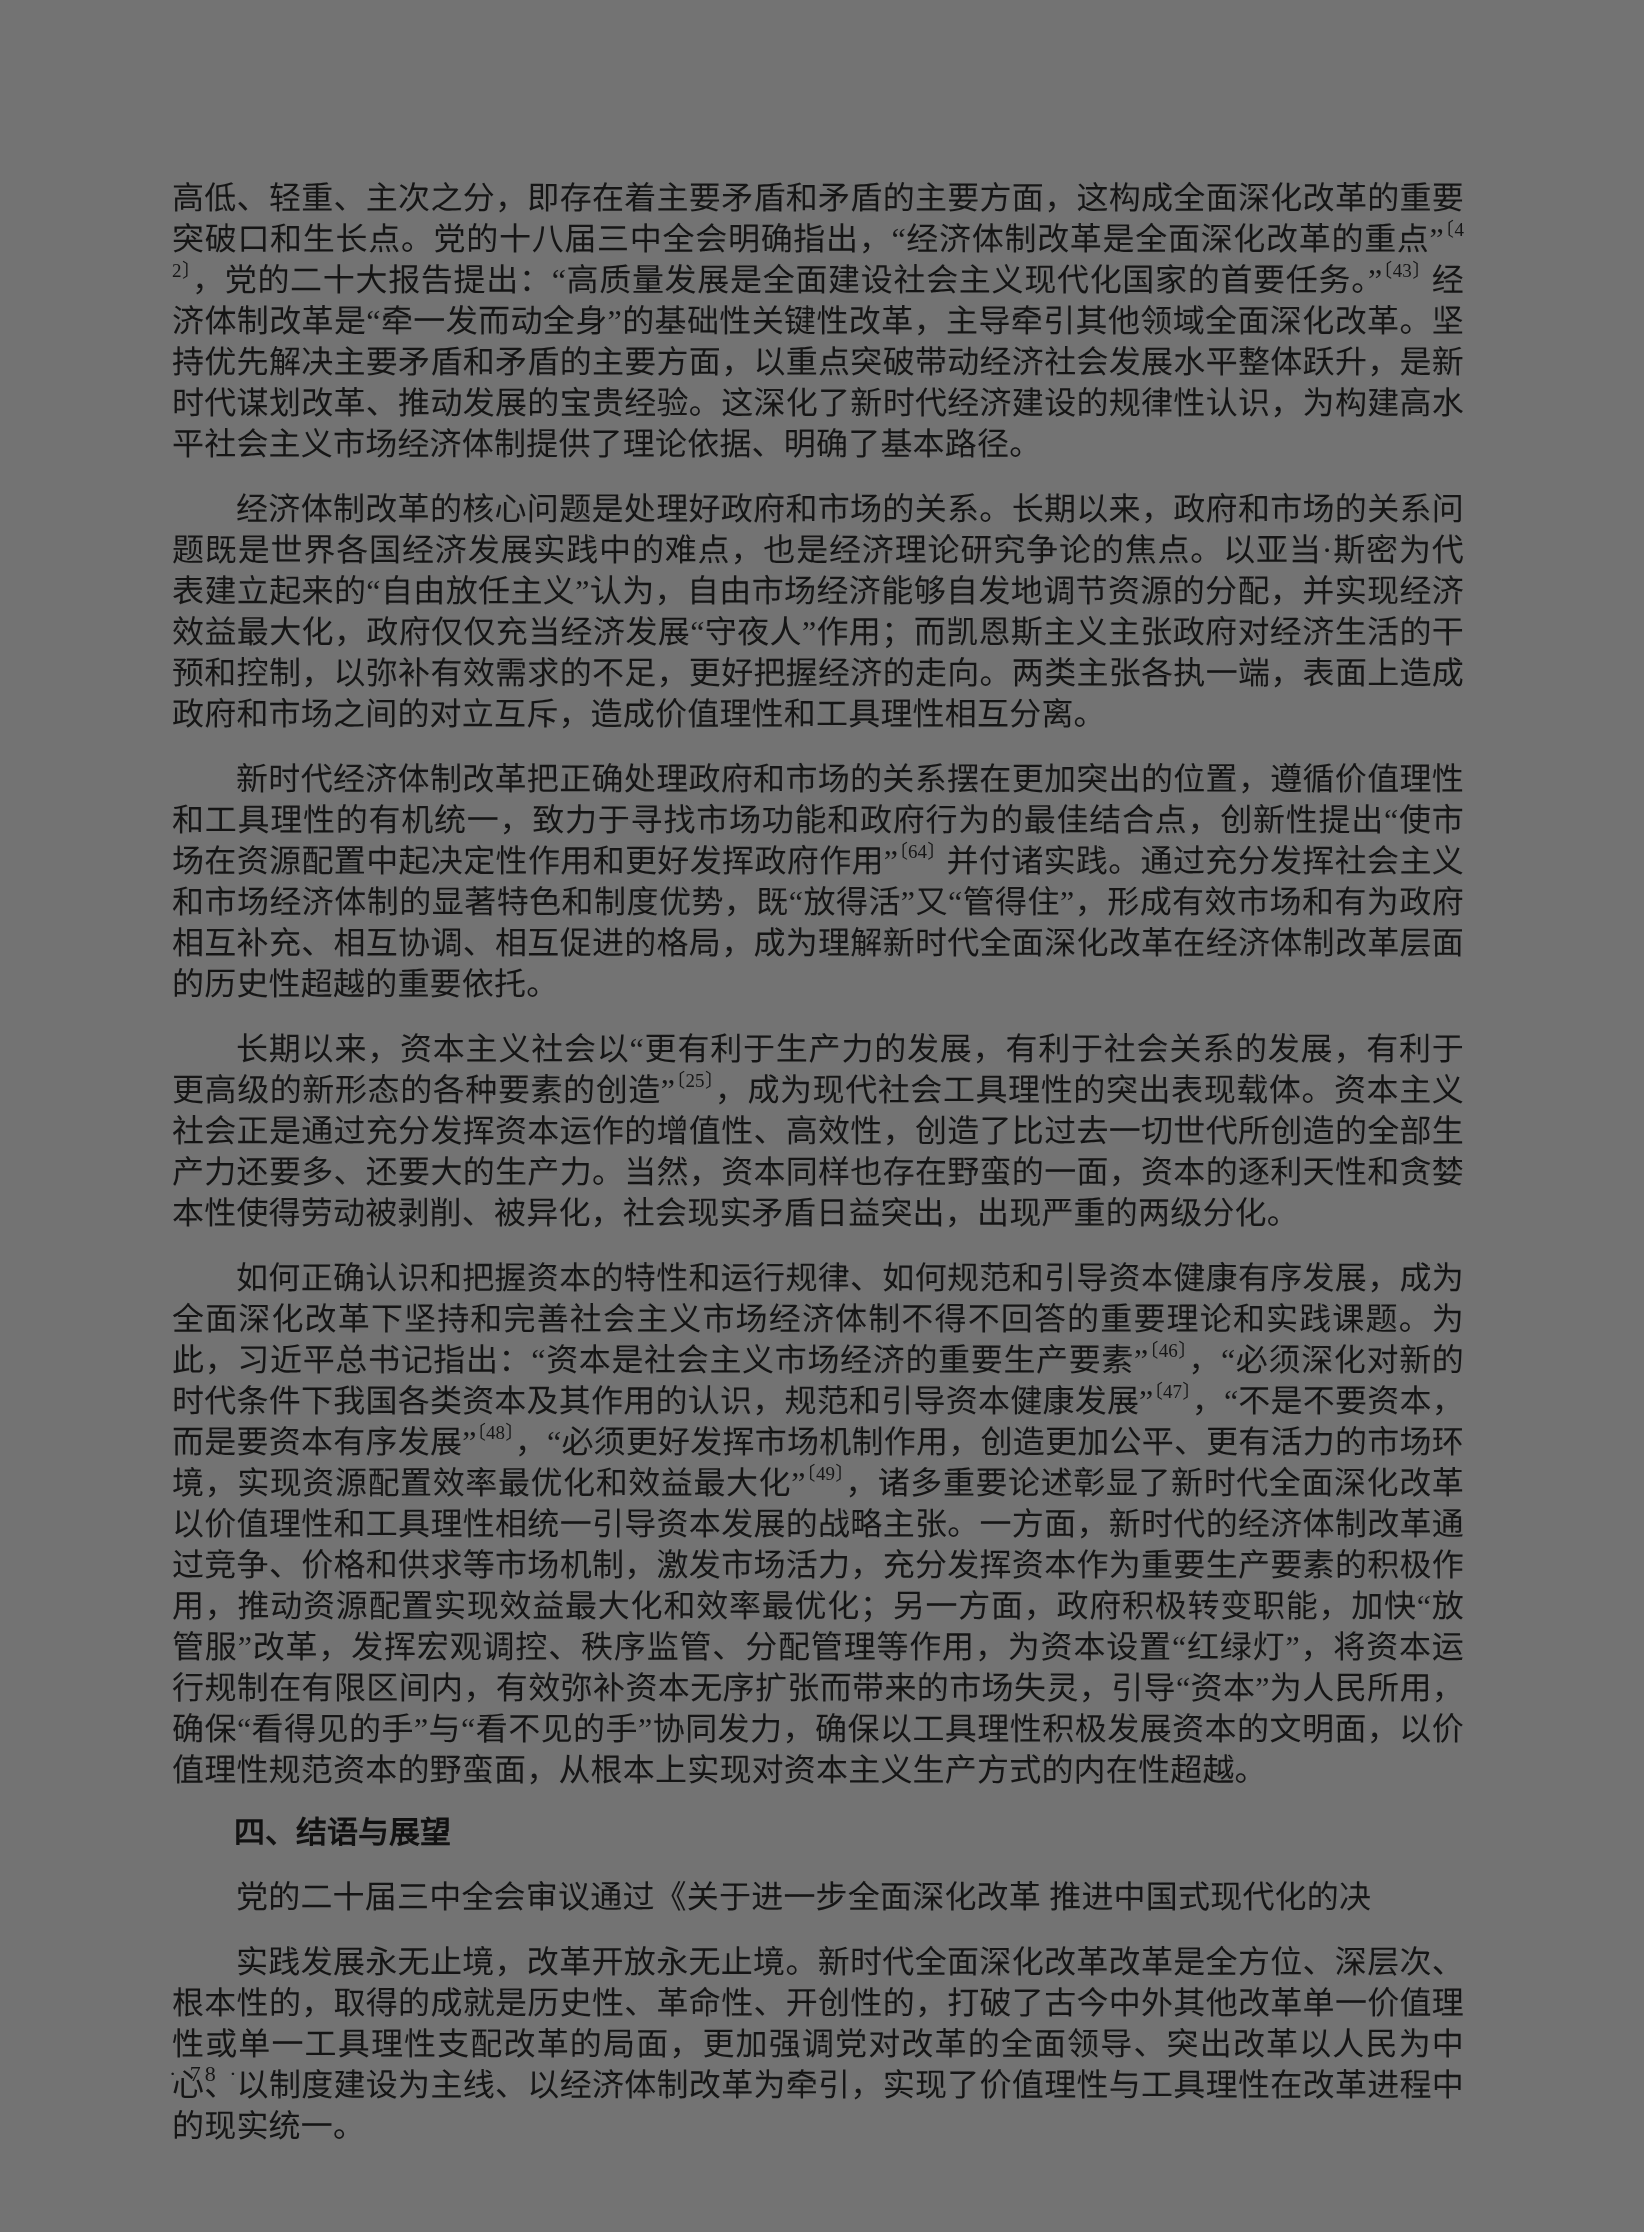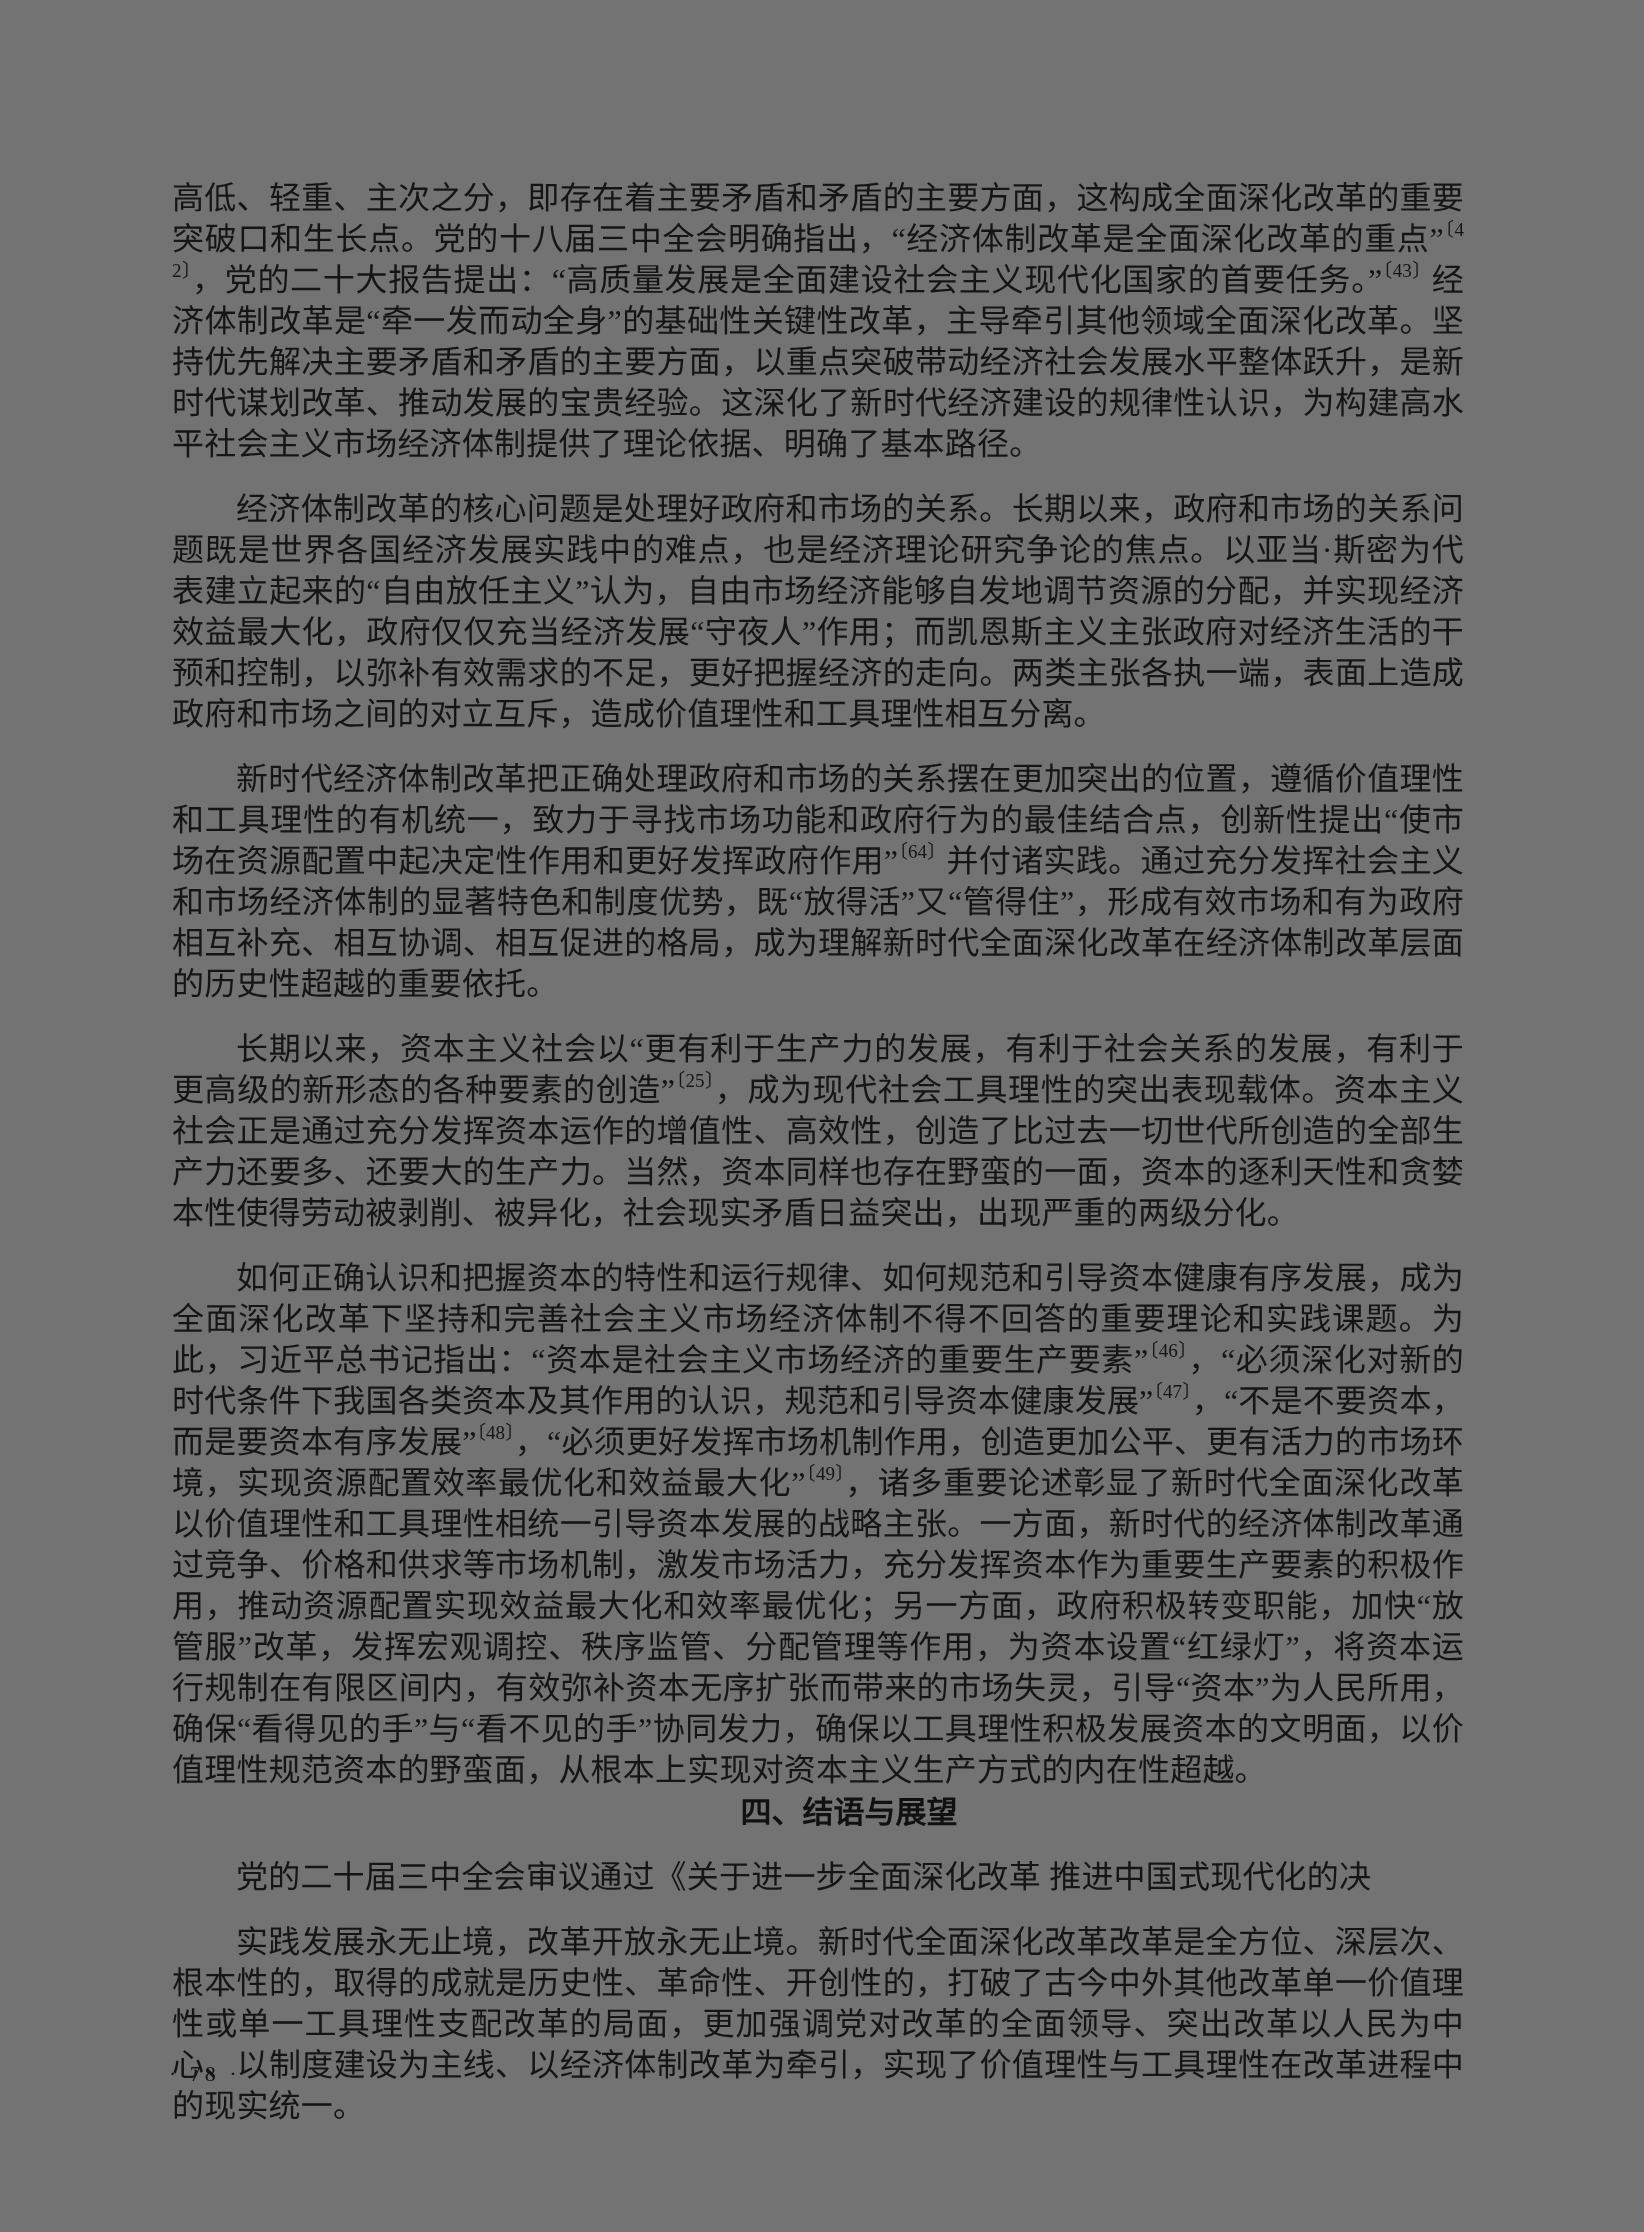--- a/index.html
+++ b/index.html
@@ -45,24 +45,23 @@
     font-size: 19px;
     line-height: 0;
     vertical-align: 14px;
     letter-spacing: 0;
   }
   .section-heading {
     font-family: "Liberation Sans", "DejaVu Sans", sans-serif;
     font-weight: bold;
     font-size: 31px;
     line-height: 41px;
-    margin: 1px 0 21px 0;
+    margin: 21px 0 21px 0;
     text-indent: 2em;
     color: #111;
-    text-align: center;
   }
   .folio {
     position: absolute;
     left: 169px;
     top: 2056px;
     font-size: 22px;
     line-height: 36px;
     color: #151515;
     letter-spacing: 4px;
   }

